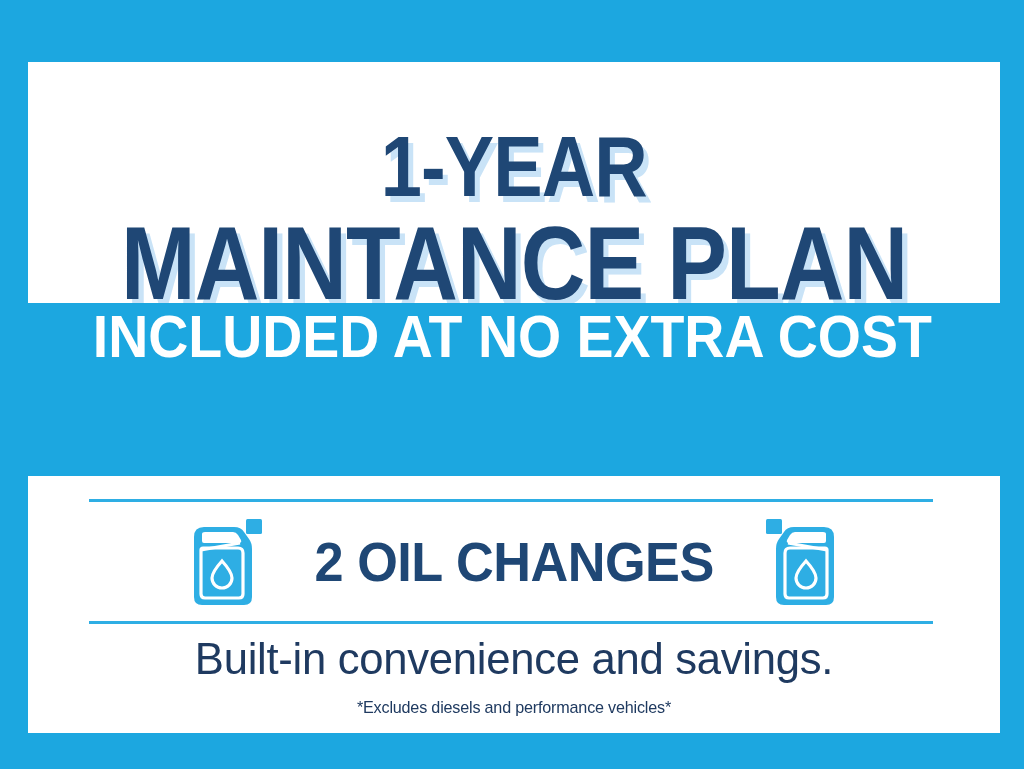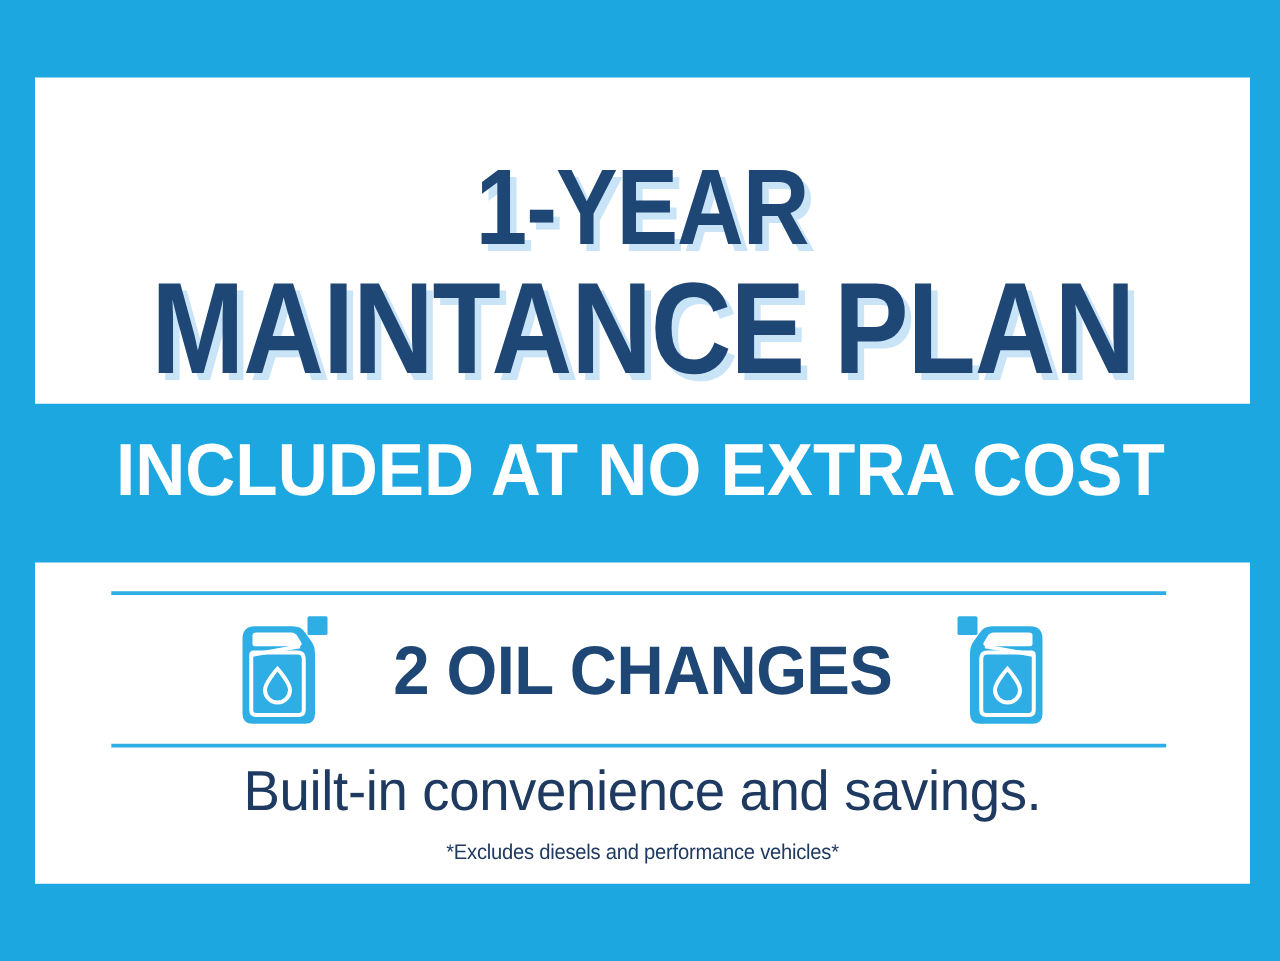--- a/index.html
+++ b/index.html
@@ -52,44 +52,44 @@
   }
   .headline-line-2 {
     font-size: 104px;
     margin-top: 8px;
   }
 
   
   .subtitle-band {
     position: absolute;
     left: 0;
-    top: 323px;
+    top: 303px;
     width: 1024px;
     height: 106px;
     background: #1CA7E0;
     display: flex;
-    align-items: center;
+    align-items: flex-start;
     justify-content: center;
   }
   .subtitle-text {
     color: #FFFFFF;
     font-family: "Liberation Sans Narrow", "Liberation Sans", sans-serif;
     font-weight: bold;
     font-size: 59px;
     letter-spacing: 0px;
     text-transform: uppercase;
     white-space: nowrap;
     transform: scaleX(0.94);
   }
 
   
   .offer-card {
     position: absolute;
     left: 28px;
-    top: 450px;
+    top: 476px;
     width: 972px;
     height: 257px;
     background: #FFFFFF;
   }
 
   .divider {
     position: absolute;
     left: 61px;
     width: 844px;
     height: 3px;

